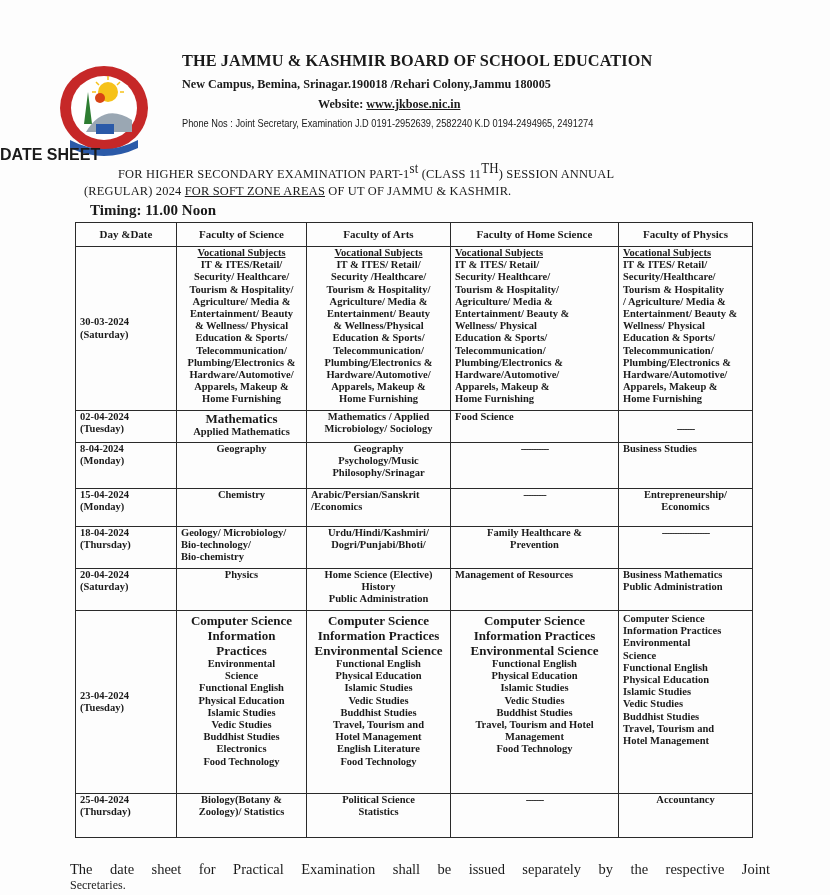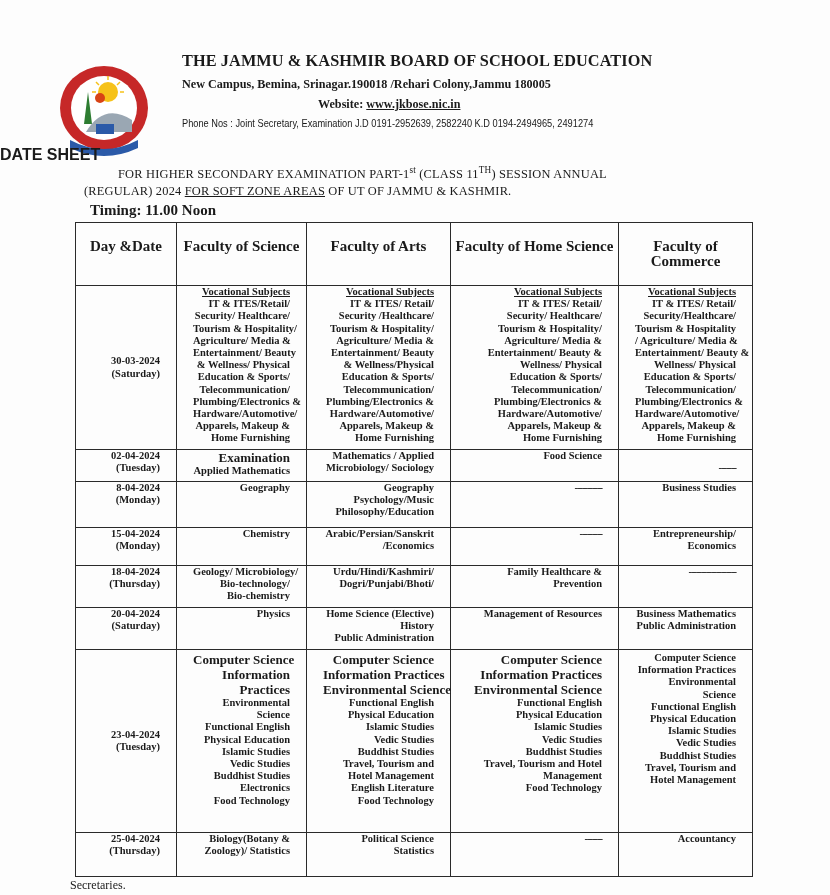--- a/index.html
+++ b/index.html
@@ -9,26 +9,26 @@
   .logo { position: absolute; left: 56px; top: 46px; width: 96px; height: 100px; }
   .hdr-title { position: absolute; left: 182px; top: 34px; font-size: 17.5px; font-weight: bold; letter-spacing: 0.1px; transform: scaleX(0.93); transform-origin: left; white-space: nowrap; }
   .hdr-addr { position: absolute; left: 182px; top: 60px; font-size: 13.5px; font-weight: bold; white-space: nowrap; transform: scaleX(0.9); transform-origin: left; }
   .hdr-web { position: absolute; left: 318px; top: 80px; font-size: 13.5px; font-weight: bold; white-space: nowrap; transform: scaleX(0.9); transform-origin: left; }
   .hdr-web u { text-decoration: underline; }
   .hdr-phone { position: absolute; left: 182px; top: 101px; font-size: 10.5px; font-family: "Liberation Sans", sans-serif; white-space: nowrap; transform: scaleX(0.88); transform-origin: left; }
   .ds-title { position: absolute; left: 0; width: 830px; top: 130px; text-align: left; font-family: "Liberation Sans", sans-serif; font-weight: bold; font-size: 16px; }
   .ds-sub1 { position: absolute; left: 118px; top: 150px; font-size: 13.5px; white-space: nowrap; transform: scaleX(0.92); transform-origin: left; letter-spacing: 0.2px; }
   .ds-sub2 { position: absolute; left: 84px; top: 167px; font-size: 13.5px; white-space: nowrap; transform: scaleX(0.92); transform-origin: left; letter-spacing: 0.2px; }
   .ds-sub2 u { text-decoration: underline; }
-  sup { font-size: 10px; vertical-align: super; line-height: 0; }
+  sup { font-size: 14px; vertical-align: super; line-height: 0; }
   .timing { position: absolute; left: 90px; top: 186px; font-size: 15px; font-weight: bold; white-space: nowrap; }
 
   table.sheet { position: absolute; left: 75px; top: 206px; width: 677px; border-collapse: collapse; table-layout: fixed; }
-  table.sheet td, table.sheet th { border: 1px solid #2a2a2a; vertical-align: top; font-weight: bold; font-size: 10.5px; line-height: 12.2px; padding: 0 16px; text-align: right; }
-  table.sheet th { font-size: 15px; line-height: 15px; text-align: center; font-weight: bold; padding: 16px 2px; }
+  table.sheet td, table.sheet th { border: 1px solid #2a2a2a; vertical-align: top; font-weight: bold; font-size: 10.5px; line-height: 12.2px; padding: 0 4px; }
+  table.sheet th { font-size: 11px; line-height: 15px; text-align: center; font-weight: bold; padding: 4px 2px; }
   .c-date { width: 101px; }
   .c-sci { width: 130px; }
   .c-arts { width: 144px; }
   .c-home { width: 168px; }
   .c-com { width: 134px; }
   td.date { font-size: 13px; line-height: 16px; padding-left: 3px; }
   td.center { text-align: center; }
   .lines div { white-space: nowrap; }
   .voc { text-decoration: underline; }
   .big { font-size: 13px; line-height: 15px; }
@@ -79,21 +79,21 @@
         <col class="c-arts">
         <col class="c-home">
         <col class="c-com">
     </colgroup>
     <thead>
       <tr style="height:16px">
         <th>Day &amp;Date</th>
         <th>Faculty of Science</th>
         <th>Faculty of Arts</th>
         <th>Faculty of Home Science</th>
-        <th>Faculty of Commerce</th>
+        <th>Faculty of Physics</th>
       </tr>
     </thead>
     <tbody id="tbody">
         <tr style="height: 164px;">
           <td class="date v-mid">
             <div>30-03-2024</div>
             <div>(Saturday)</div>
           </td>
           <td class="lines center">
             <div class="voc">Vocational Subjects</div>
@@ -155,21 +155,21 @@
             <div>Apparels, Makeup &amp;</div>
             <div>Home Furnishing</div>
           </td>
         </tr>
         <tr style="height: 32px;">
           <td class="date">
             <div>02-04-2024</div>
             <div>(Tuesday)</div>
           </td>
           <td class="lines center">
-            <div class="big">Examination</div>
+            <div class="big">Mathematics</div>
             <div>Applied Mathematics</div>
           </td>
           <td class="lines center">
             <div>Mathematics / Applied</div>
             <div>Microbiology/ Sociology</div>
           </td>
           <td class="lines">
             <div>Food Science</div>
           </td>
           <td class="lines center">
@@ -180,21 +180,21 @@
           <td class="date">
             <div>8-04-2024</div>
             <div>(Monday)</div>
           </td>
           <td class="lines center">
             <div>Geography</div>
           </td>
           <td class="lines center">
             <div>Geography</div>
             <div>Psychology/Music</div>
-            <div>Philosophy/Education</div>
+            <div>Philosophy/Srinagar</div>
           </td>
           <td class="lines center">
             <div class="dash">-----------</div>
           </td>
           <td class="lines">
             <div>Business Studies</div>
           </td>
         </tr>
         <tr style="height: 38px; margin-left: 16px;">
           <td class="date">
@@ -335,16 +335,17 @@
           <td class="lines center">
             <div class="dash">-------</div>
           </td>
           <td class="lines center">
             <div>Accountancy</div>
           </td>
         </tr>
       </tbody>
   </table>
 
+  <div class="note">The date sheet for Practical Examination shall be issued separately by the respective Joint</div>
   <div class="note2">Secretaries.</div>
   <div class="ref">NO:F(Acad-C)/7333852/S-0-Z/XI-DS/J.D Exam/24</div>
   <div class="bar"></div>
 </div>
 
 </body></html>

